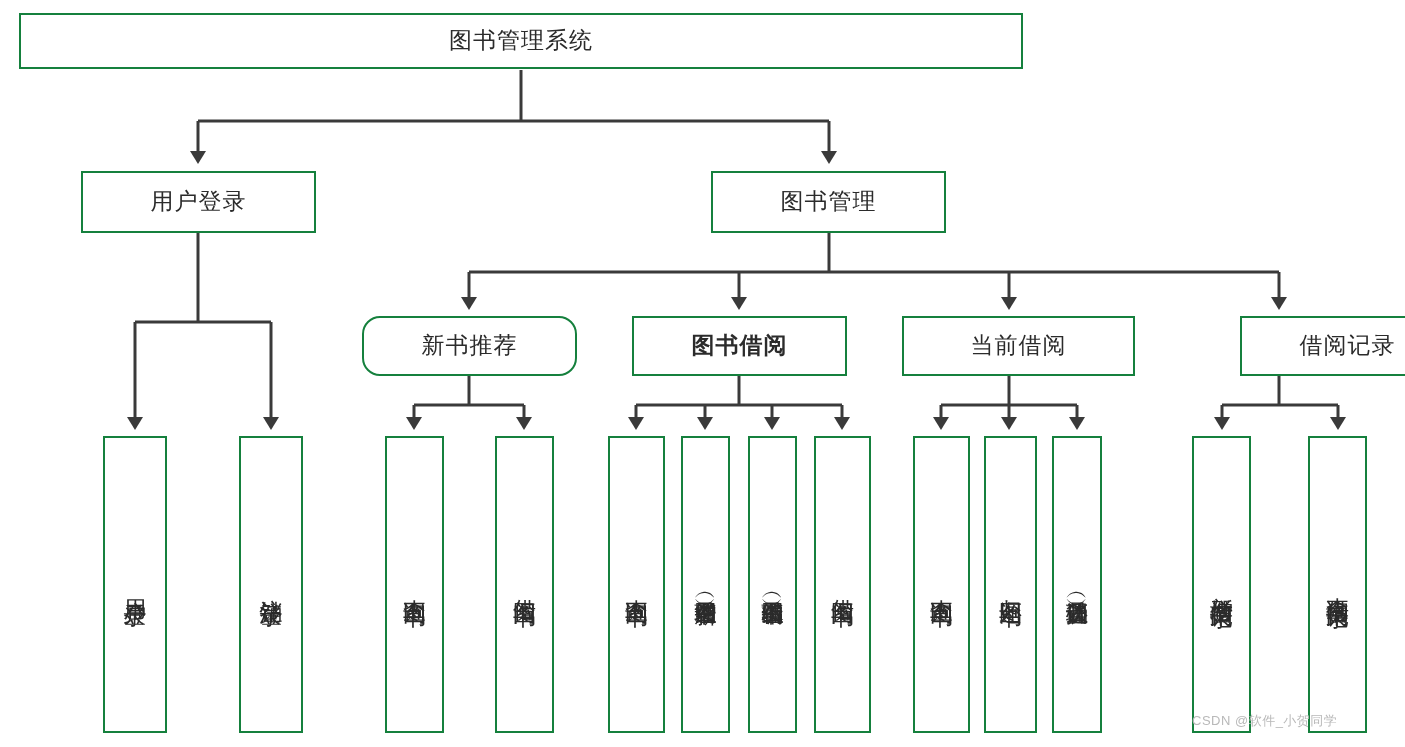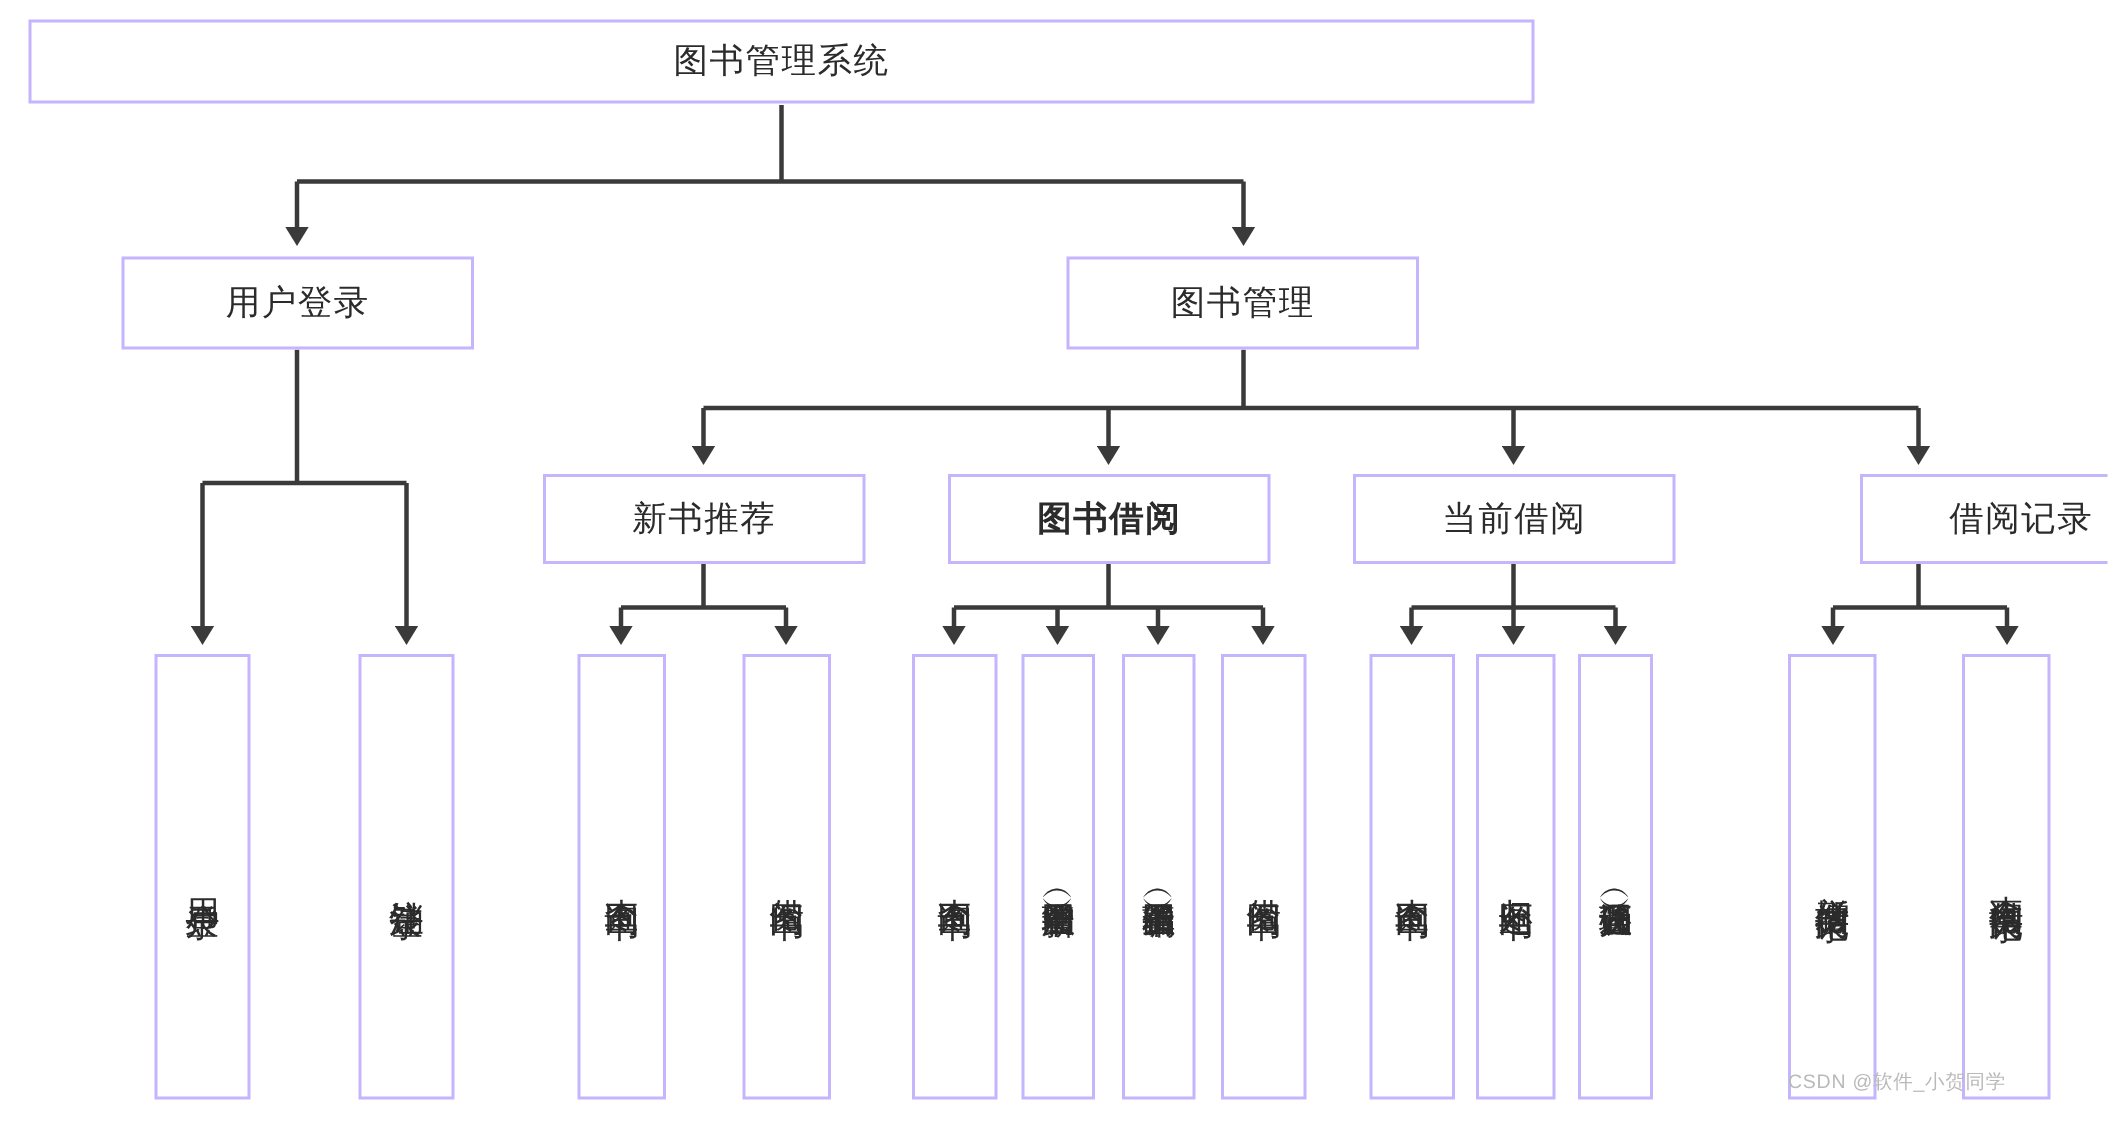--- a/index.html
+++ b/index.html
@@ -23,21 +23,21 @@
     position: absolute;
     top: 0;
     left: 0;
     width: 1405px;
     height: 747px;
   }
   .node {
     position: absolute;
     box-sizing: border-box;
     background: #ffffff;
-    border: 2px solid #c4b5fd;
+    border: 2px solid #15803d;
     color: #2b2b2b;
     display: flex;
     align-items: center;
     justify-content: center;
     overflow: hidden;
   }
   .node.horiz {
     font-size: 23px;
     letter-spacing: 1px;
     line-height: 1.1;
@@ -128,27 +128,27 @@
     <span class="node-label">图书管理系统</span>
   </div>
 
   <div class="node horiz" style="left:81px; top:171px; width:235px; height:62px;">
     <span class="node-label">用户登录</span>
   </div>
   <div class="node horiz" style="left:711px; top:171px; width:235px; height:62px;">
     <span class="node-label">图书管理</span>
   </div>
 
-  <div class="node horiz" style="left:362px; top:316px; width:215px; height:60px;">
+  <div class="node horiz" style="left:362px; top:316px; width:215px; height:60px;border-radius:18px;">
     <span class="node-label">新书推荐</span>
   </div>
   <div class="node horiz" style="left:632px; top:316px; width:215px; height:60px;font-weight:bold;">
     <span class="node-label">图书借阅</span>
   </div>
-  <div class="node horiz" style="left:902px; top:316px; width:215px; height:60px;">
+  <div class="node horiz" style="left:902px; top:316px; width:233px; height:60px;">
     <span class="node-label">当前借阅</span>
   </div>
   <div class="node horiz" style="left:1240px; top:316px; width:215px; height:60px;">
     <span class="node-label">借阅记录</span>
   </div>
 
   <div class="node vert" style="left:103px; top:436px; width:64px; height:297px;">
     <span class="node-label">用户登录</span>
   </div>
   <div class="node vert" style="left:239px; top:436px; width:64px; height:297px;">

